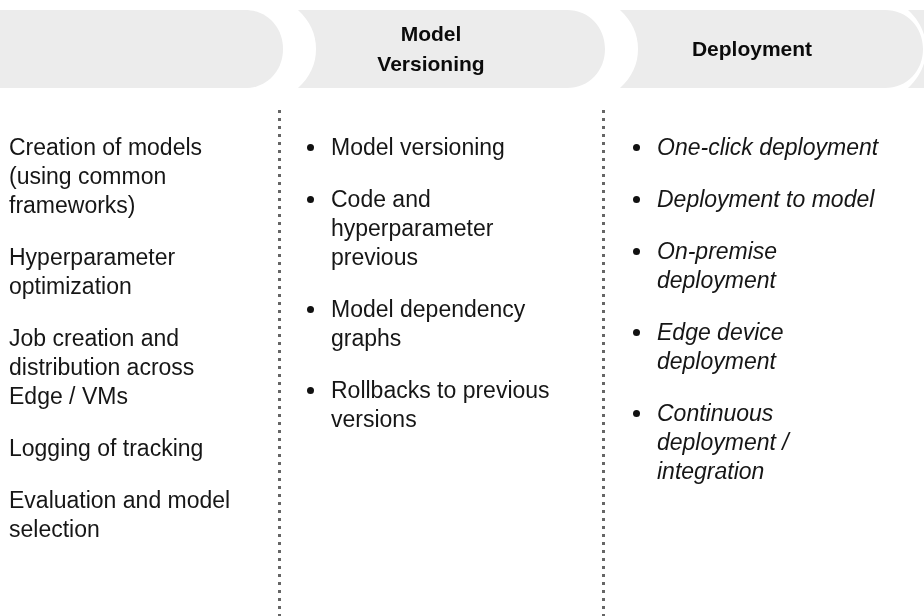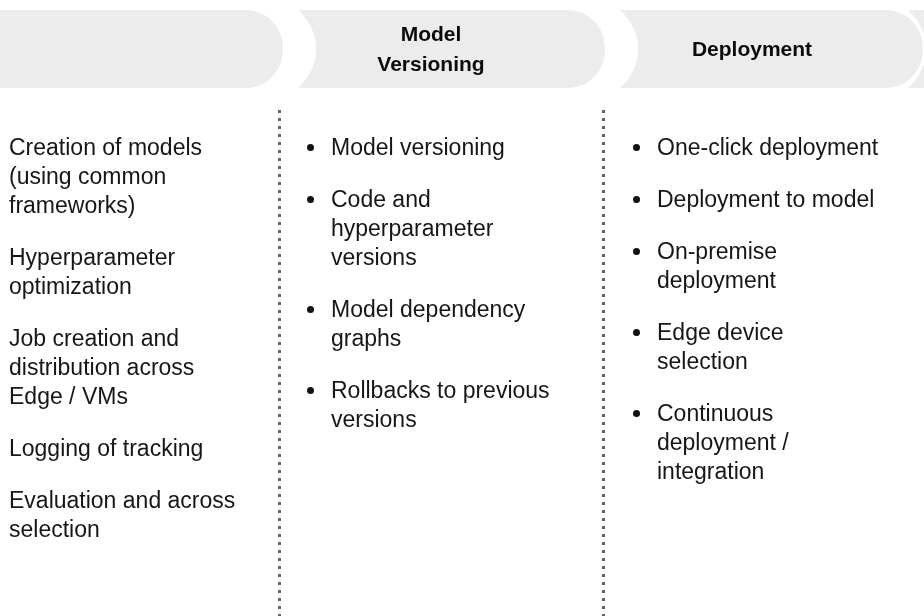--- a/index.html
+++ b/index.html
@@ -33,21 +33,21 @@
       to bottom, #666666 0px, #666666 2.6px, transparent 2.6px, transparent 8px);
   }
   .vdivider.d1 { left: 278px; }
   .vdivider.d2 { left: 602px; }
 
   
   .col { position: absolute; top: 133px; font-size: 23px; line-height: 29px; }
   .col .para { margin: 0 0 23px 0; white-space: pre-line; }
   .col.c1 { left: 9px;   width: 266px; }
   .col.c2 { left: 307px; width: 290px; }
-  .col.c3 { left: 633px; width: 286px; }
+  .col.c3 { left: 633px; width: 286px; font-style: italic; }
 
   ul.blist { list-style: none; margin: 0; padding: 0; }
   ul.blist li { display: flex; margin: 0 0 23px 0; }
   .dot {
     flex: 0 0 auto; width: 7px; height: 7px; border-radius: 50%;
     background: #111111; margin: 11px 17px 0 0;
   }
   .txt { white-space: pre-line; }
 </style>
 </head>
@@ -71,35 +71,35 @@
 <div class="col c1">
   <p class="para">Creation of models
 (using common
 frameworks)</p>
   <p class="para">Hyperparameter
 optimization</p>
   <p class="para">Job creation and
 distribution across
 Edge / VMs</p>
   <p class="para">Logging of tracking</p>
-  <p class="para">Evaluation and across
+  <p class="para">Evaluation and model
 selection</p>
 </div>
 
 <div class="col c2">
   <ul class="blist">
     <li>
       <span class="dot"></span>
       <span class="txt">Model versioning</span>
     </li>
     <li>
       <span class="dot"></span>
       <span class="txt">Code and
 hyperparameter
-versions</span>
+previous</span>
     </li>
     <li>
       <span class="dot"></span>
       <span class="txt">Model dependency
 graphs</span>
     </li>
     <li>
       <span class="dot"></span>
       <span class="txt">Rollbacks to previous
 versions</span>
@@ -118,21 +118,21 @@
       <span class="txt">Deployment to model</span>
     </li>
     <li>
       <span class="dot"></span>
       <span class="txt">On-premise
 deployment</span>
     </li>
     <li>
       <span class="dot"></span>
       <span class="txt">Edge device
-selection</span>
+deployment</span>
     </li>
     <li>
       <span class="dot"></span>
       <span class="txt">Continuous
 deployment /
 integration</span>
     </li>
   </ul>
 </div>
 

